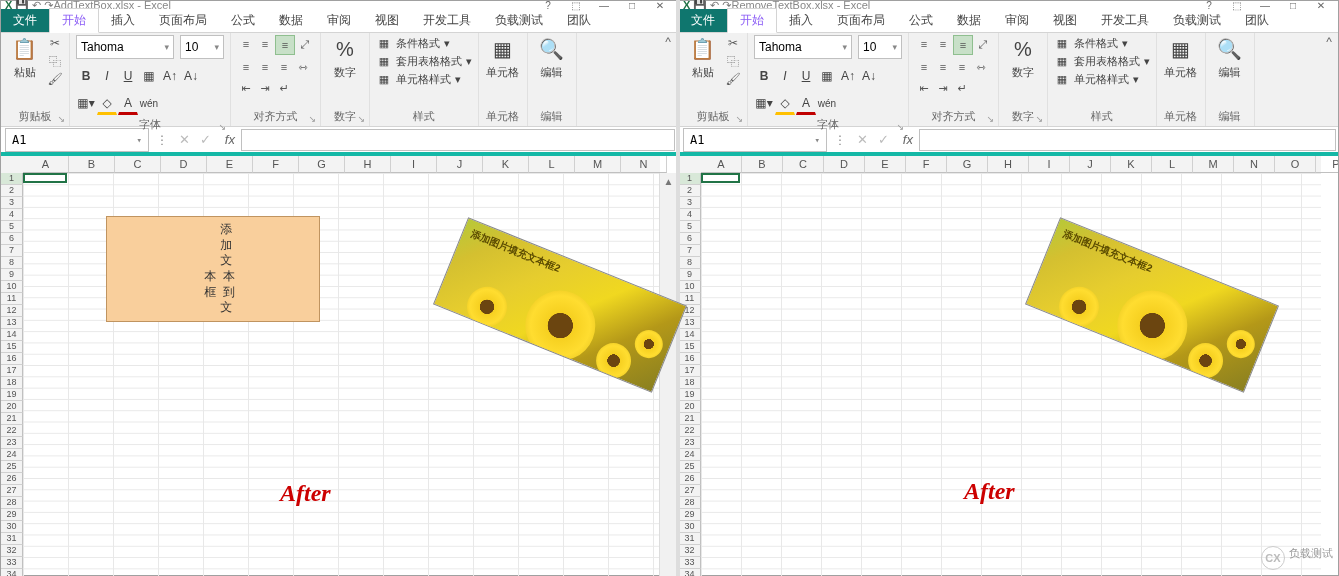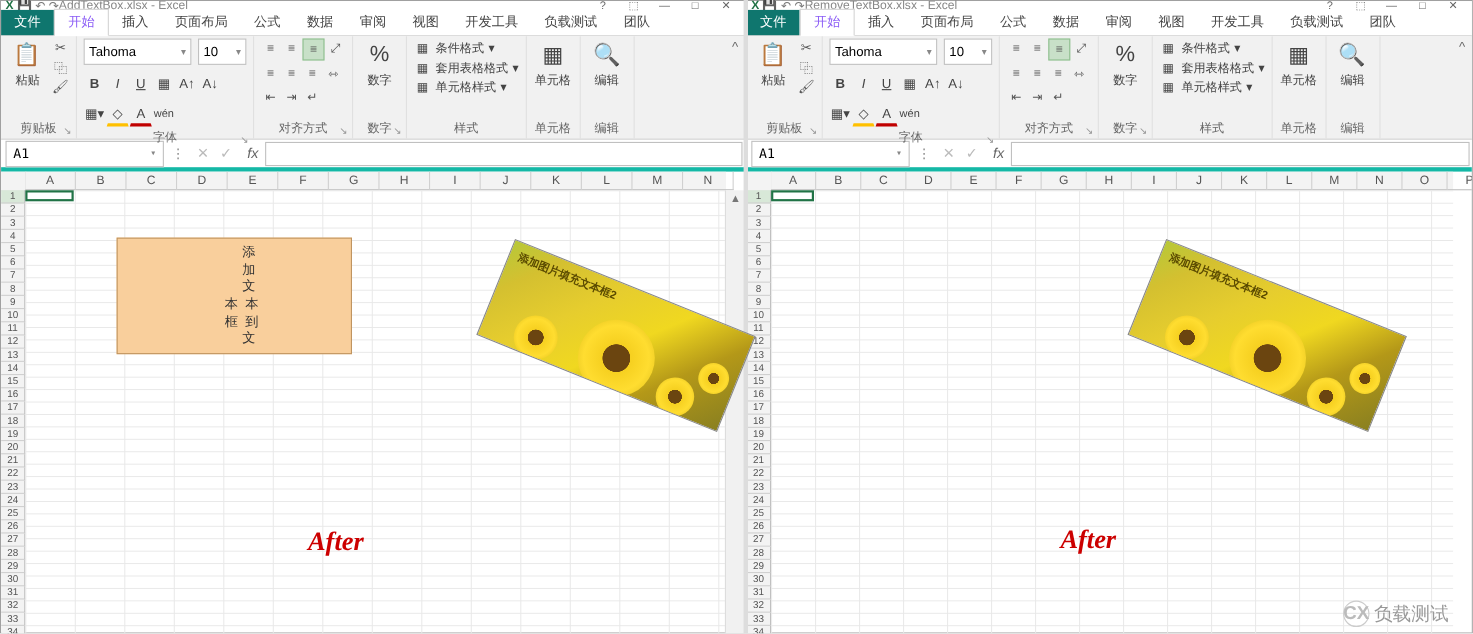--- a/index.html
+++ b/index.html
@@ -58,21 +58,21 @@
   .textbox1{position:absolute;left:106px;top:216px;width:212px;height:104px;background:#f9cf9c;border:1px solid #c09460;display:flex;align-items:center;justify-content:center;font-size:12px;color:#333;text-align:center;line-height:1.3}
   .textbox1 .inner{white-space:pre}
   .sunflower{position:absolute;width:234px;height:92px;transform:rotate(22deg);transform-origin:center;overflow:hidden;border:1px solid #888;background:linear-gradient(135deg,#b8c838 0%,#d4c030 15%,#e6cd2e 35%,#f0d820 55%,#b49818 75%,#8a8020 100%)}
   .sunflower.l{left:442px;top:258px}
   .sunflower.r{left:1034px;top:258px}
   .sunflower .text{position:absolute;top:6px;left:8px;font-size:10px;color:#5a4a00;font-weight:bold}
   .petal{position:absolute;background:radial-gradient(circle,#6b4510 0%,#6b4510 25%,#f6d020 26%,#ffdd30 60%,#d9b818 100%);border-radius:50%}
   .beforeafter{position:absolute;font-family:"Times New Roman",serif;font-size:24px;font-weight:bold;font-style:italic;color:#cc0000}
   .beforeafter.b{left:280px;top:480px}
   .beforeafter.a{left:964px;top:478px}
-  .watermark{position:absolute;right:22px;bottom:6px;display:flex;align-items:center;gap:4px;font-size:17px;color:#999}
+  .watermark{position:absolute;right:6px;bottom:6px;display:flex;gap:4px;font-size:11px;color:#999}
   .watermark .logo{width:22px;height:22px;border-radius:50%;border:1px solid #ccc;display:flex;align-items:center;justify-content:center;font-weight:bold;color:#bbb}
   .divbar{position:absolute;left:676px;top:0;width:4px;height:100%;background:#ddd}
 </style>
 </head>
 <body>
 
 <div class="window left">
   <div class="titlebar">
     <div class="icons-left">
       <span style="color:#217346;font-weight:bold">X</span>

